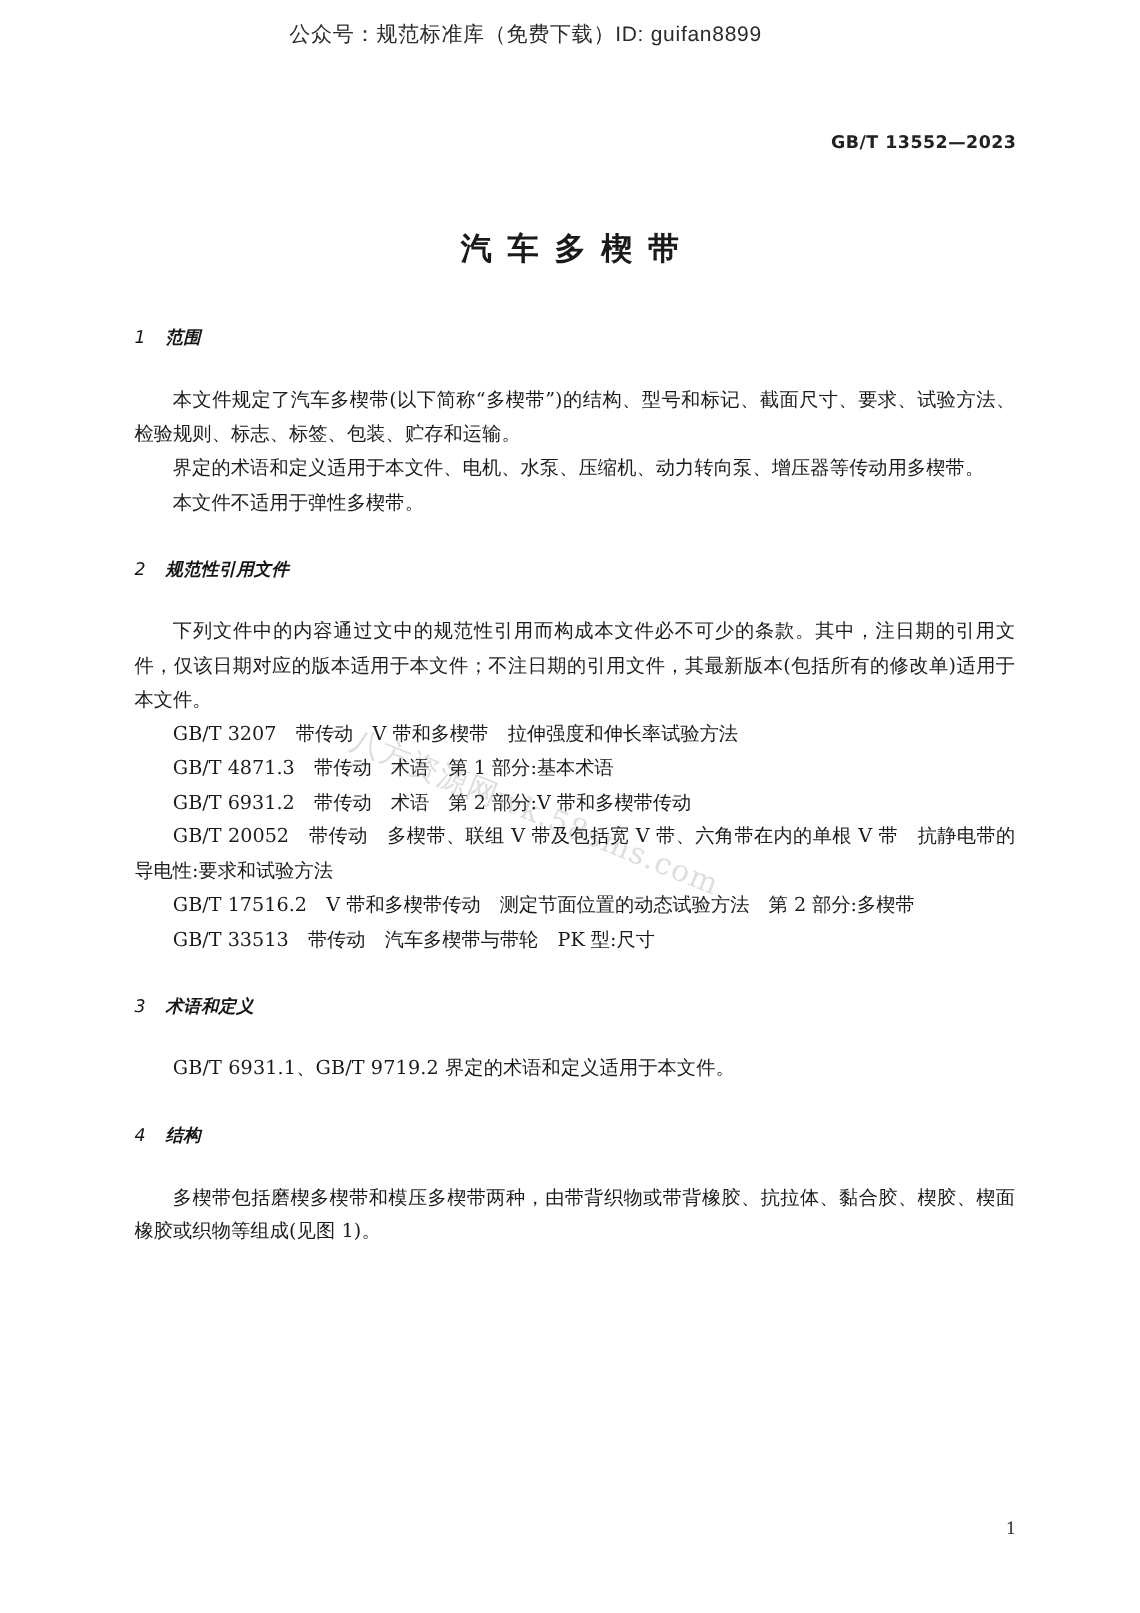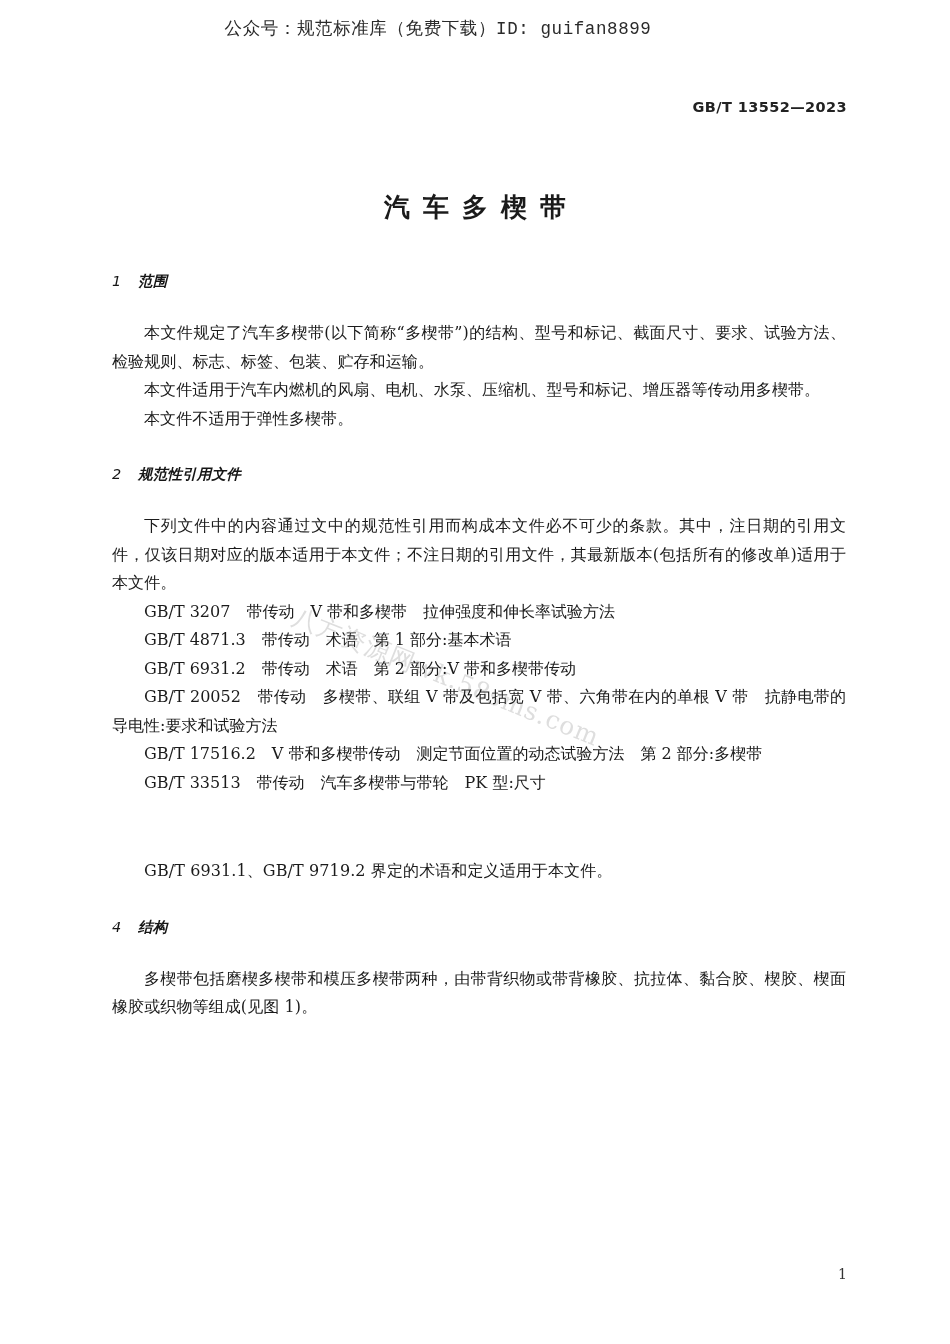--- a/index.html
+++ b/index.html
@@ -20,31 +20,31 @@
     overflow: hidden;
   }
 
   
   .promo-header {
     position: absolute;
     top: 16px;
     left: 0;
     width: 876px;
     text-align: center;
-    font-family: Liberation Mono, monospace;
+    font-family: Liberation Sans, sans-serif;
     font-size: 17.5px;
     letter-spacing: 0.6px;
     color: #2a2a2a;
     white-space: nowrap;
   }
 
   
   .std-no {
     position: absolute;
-    top: 99px;
+    top: 111px;
     right: 103px;
     font-family: "DejaVu Sans", "Liberation Sans", sans-serif;
     font-size: 14.5px;
     font-weight: bold;
     letter-spacing: 0.4px;
     color: #222;
   }
 
   
   .doc-title {
@@ -146,37 +146,40 @@
 
   <div class="watermark">八方资源网wk.58sms.com</div>
 
   <div class="content">
 
     <h2 class="sec-head">
       <span class="num">1</span><span>范围</span>
     </h2>
     <div class="gap-head-to-body"></div>
     <p class="body indent">本文件规定了汽车多楔带(以下简称“多楔带”)的结构、型号和标记、截面尺寸、要求、试验方法、检验规则、标志、标签、包装、贮存和运输。</p>
-    <p class="body indent">本文件适用于汽车内燃机的风扇、电机、水泵、压缩机、型号和标记、增压器等传动用多楔带。</p>
+    <p class="body indent">界定的术语和定义适用于本文件、电机、水泵、压缩机、动力转向泵、增压器等传动用多楔带。</p>
     <p class="body indent">本文件不适用于弹性多楔带。</p>
     <div class="gap-body-to-head"></div>
 
     <h2 class="sec-head">
       <span class="num">2</span><span>规范性引用文件</span>
     </h2>
     <div class="gap-head-to-body"></div>
     <p class="body indent">下列文件中的内容通过文中的规范性引用而构成本文件必不可少的条款。其中，注日期的引用文件，仅该日期对应的版本适用于本文件；不注日期的引用文件，其最新版本(包括所有的修改单)适用于本文件。</p>
     <p class="ref">GB/T 3207　带传动　V 带和多楔带　拉伸强度和伸长率试验方法</p>
     <p class="ref">GB/T 4871.3　带传动　术语　第 1 部分:基本术语</p>
     <p class="ref">GB/T 6931.2　带传动　术语　第 2 部分:V 带和多楔带传动</p>
     <p class="ref">GB/T 20052　带传动　多楔带、联组 V 带及包括宽 V 带、六角带在内的单根 V 带　抗静电带的导电性:要求和试验方法</p>
     <p class="ref">GB/T 17516.2　V 带和多楔带传动　测定节面位置的动态试验方法　第 2 部分:多楔带</p>
     <p class="ref">GB/T 33513　带传动　汽车多楔带与带轮　PK 型:尺寸</p>
     <div class="gap-body-to-head"></div>
 
+    <h2 class="sec-head">
+      <span class="num">3</span><span>术语和定义</span>
+    </h2>
     <div class="gap-head-to-body"></div>
     <p class="body indent">GB/T 6931.1、GB/T 9719.2 界定的术语和定义适用于本文件。</p>
     <div class="gap-body-to-head"></div>
 
     <h2 class="sec-head">
       <span class="num">4</span><span>结构</span>
     </h2>
     <div class="gap-head-to-body"></div>
     <p class="body indent">多楔带包括磨楔多楔带和模压多楔带两种，由带背织物或带背橡胶、抗拉体、黏合胶、楔胶、楔面橡胶或织物等组成(见图 1)。</p>
 

